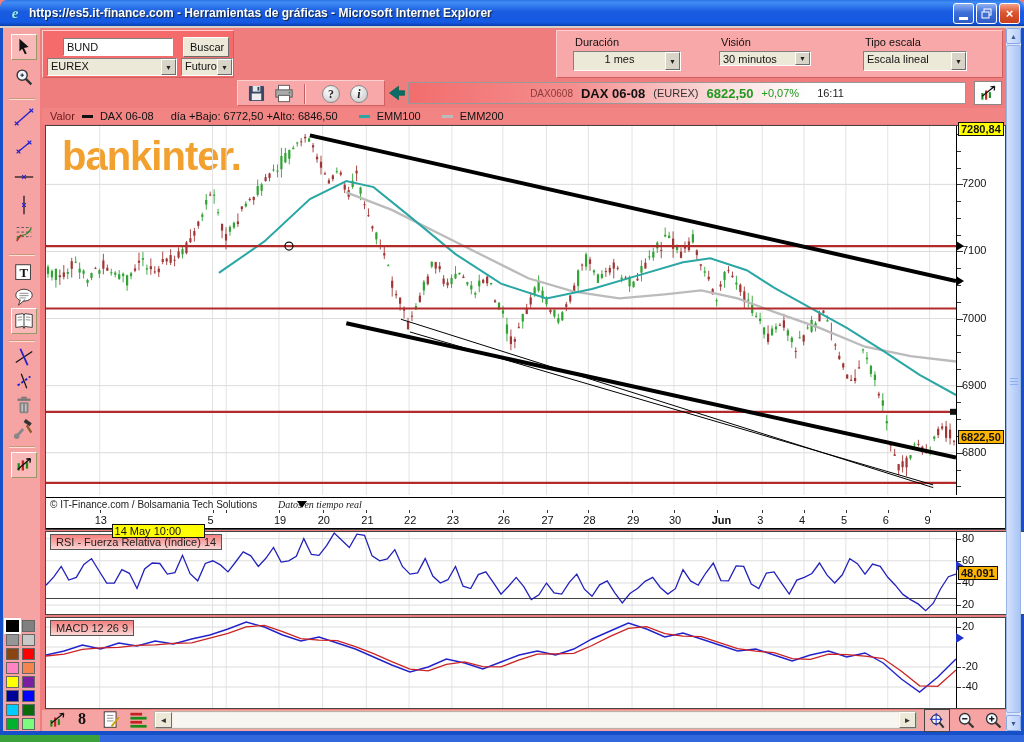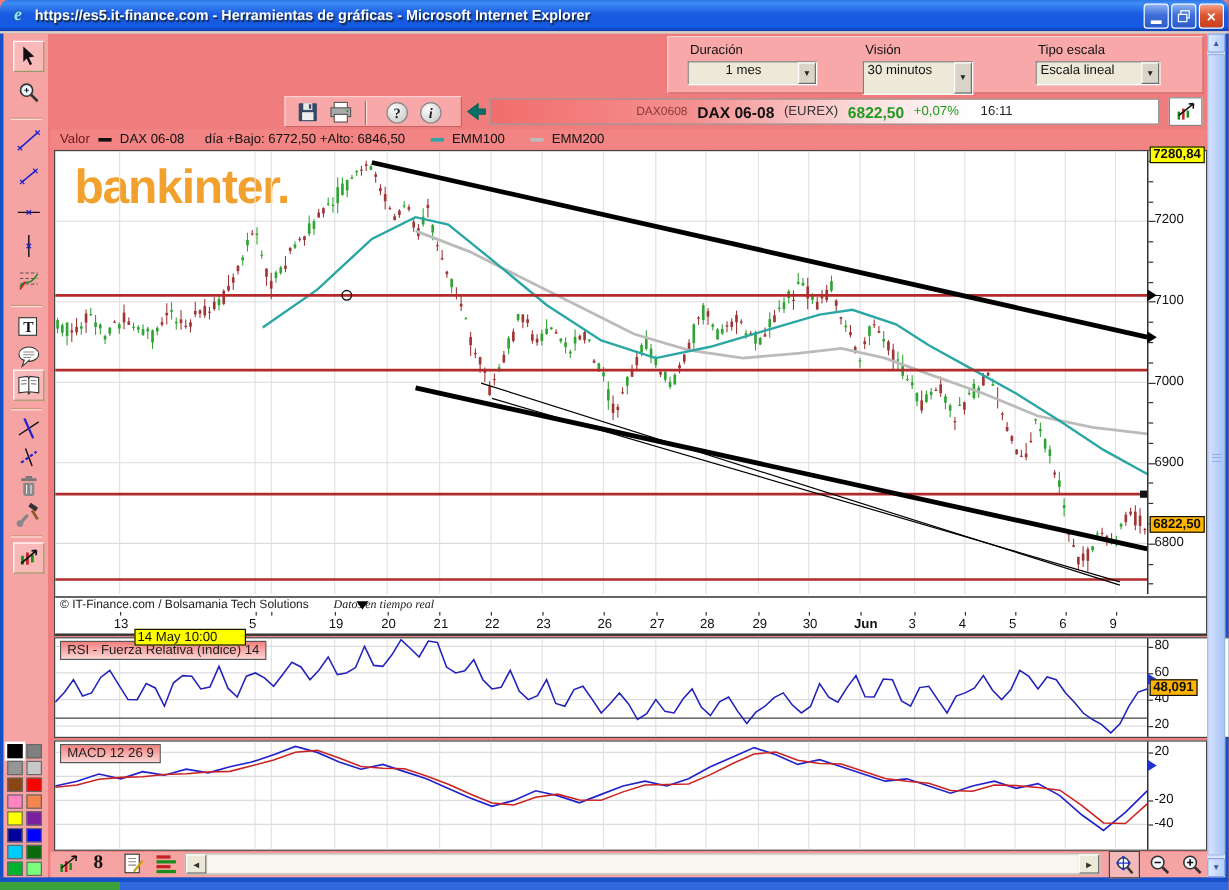--- a/index.html
+++ b/index.html
@@ -231,30 +231,42 @@
         <div class="swatch" style="left: 16px; top: 56px; background: rgb(122, 31, 160);"></div>
         <div class="swatch" style="left: 0px; top: 70px; background: rgb(0, 0, 155);"></div>
         <div class="swatch" style="left: 16px; top: 70px; background: rgb(0, 0, 255);"></div>
         <div class="swatch" style="left: 0px; top: 84px; background: rgb(0, 204, 255);"></div>
         <div class="swatch" style="left: 16px; top: 84px; background: rgb(11, 107, 11);"></div>
         <div class="swatch" style="left: 0px; top: 98px; background: rgb(0, 178, 45);"></div>
         <div class="swatch" style="left: 16px; top: 98px; background: rgb(124, 252, 124);"></div>
       </div>
   </div>
 
+  <div class="abs panel panelA" style="left:42px;top:30px;width:192px;height:48px">
+    <input class="abs field" style="left: 20px; top: 7px; width: 110px; height: 18px;" value="BUND">
+    <button class="abs btn" style="left:140px;top:6px;width:46px;height:20px">Buscar</button>
+    <div class="abs select" style="left:4px;top:27px;width:130px;height:18px">
+      <span class="val">EUREX</span>
+      <span class="arrow">▼</span>
+    </div>
+    <div class="abs select" style="left:138px;top:27px;width:52px;height:18px">
+      <span class="val">Futuro</span>
+      <span class="arrow">▼</span>
+    </div>
+  </div>
 
 
   <div class="abs panel" style="left:556px;top:30px;width:447px;height:48px">
     <span class="abs lbl" style="left:18px;top:5px">Duración</span>
     <div class="abs select" style="left:16px;top:20px;width:108px;height:20px">
       <span class="val" style="text-align:center">1 mes</span>
       <span class="arrow">▼</span>
     </div>
     <span class="abs lbl" style="left:164px;top:5px">Visión</span>
-    <div class="abs select" style="left:162px;top:20px;width:92px;height:28px">
+    <div class="abs select" style="left:162px;top:20px;width:92px;height:15px">
       <span class="val">30 minutos</span>
       <span class="arrow">▼</span>
     </div>
     <span class="abs lbl" style="left:308px;top:5px">Tipo escala</span>
     <div class="abs select" style="left:306px;top:20px;width:104px;height:20px">
       <span class="val">Escala lineal</span>
       <span class="arrow">▼</span>
     </div>
   </div>
 

